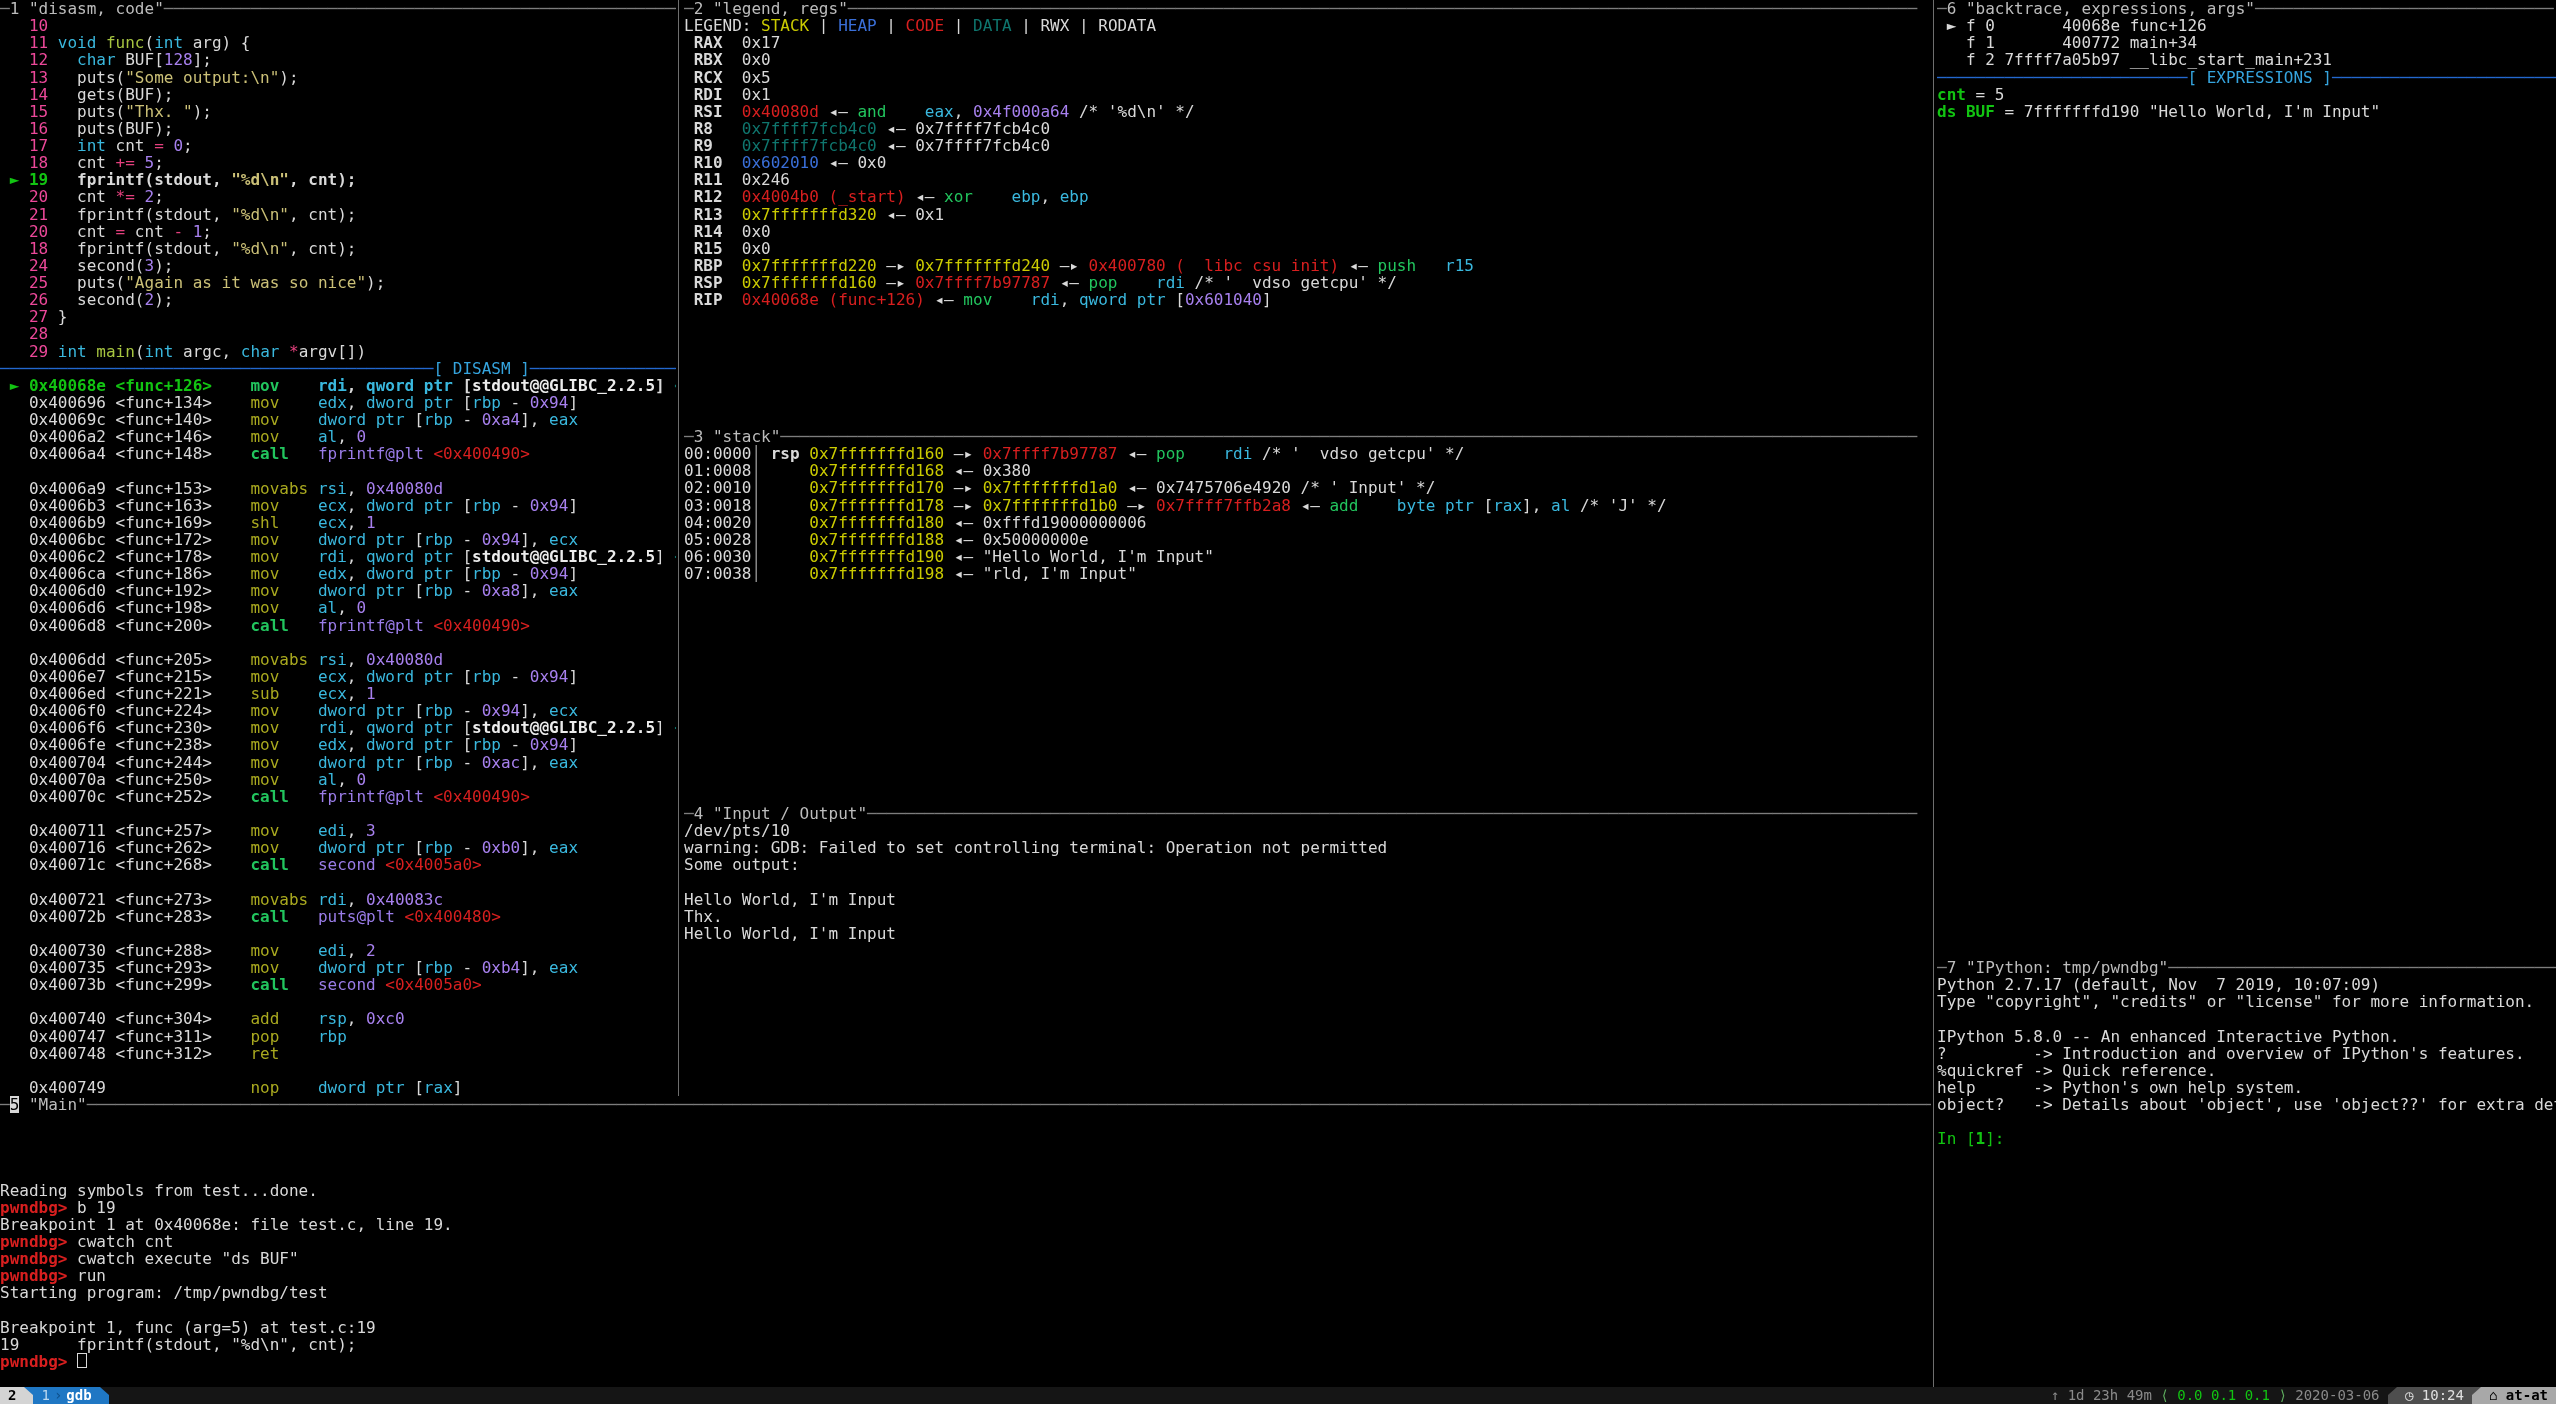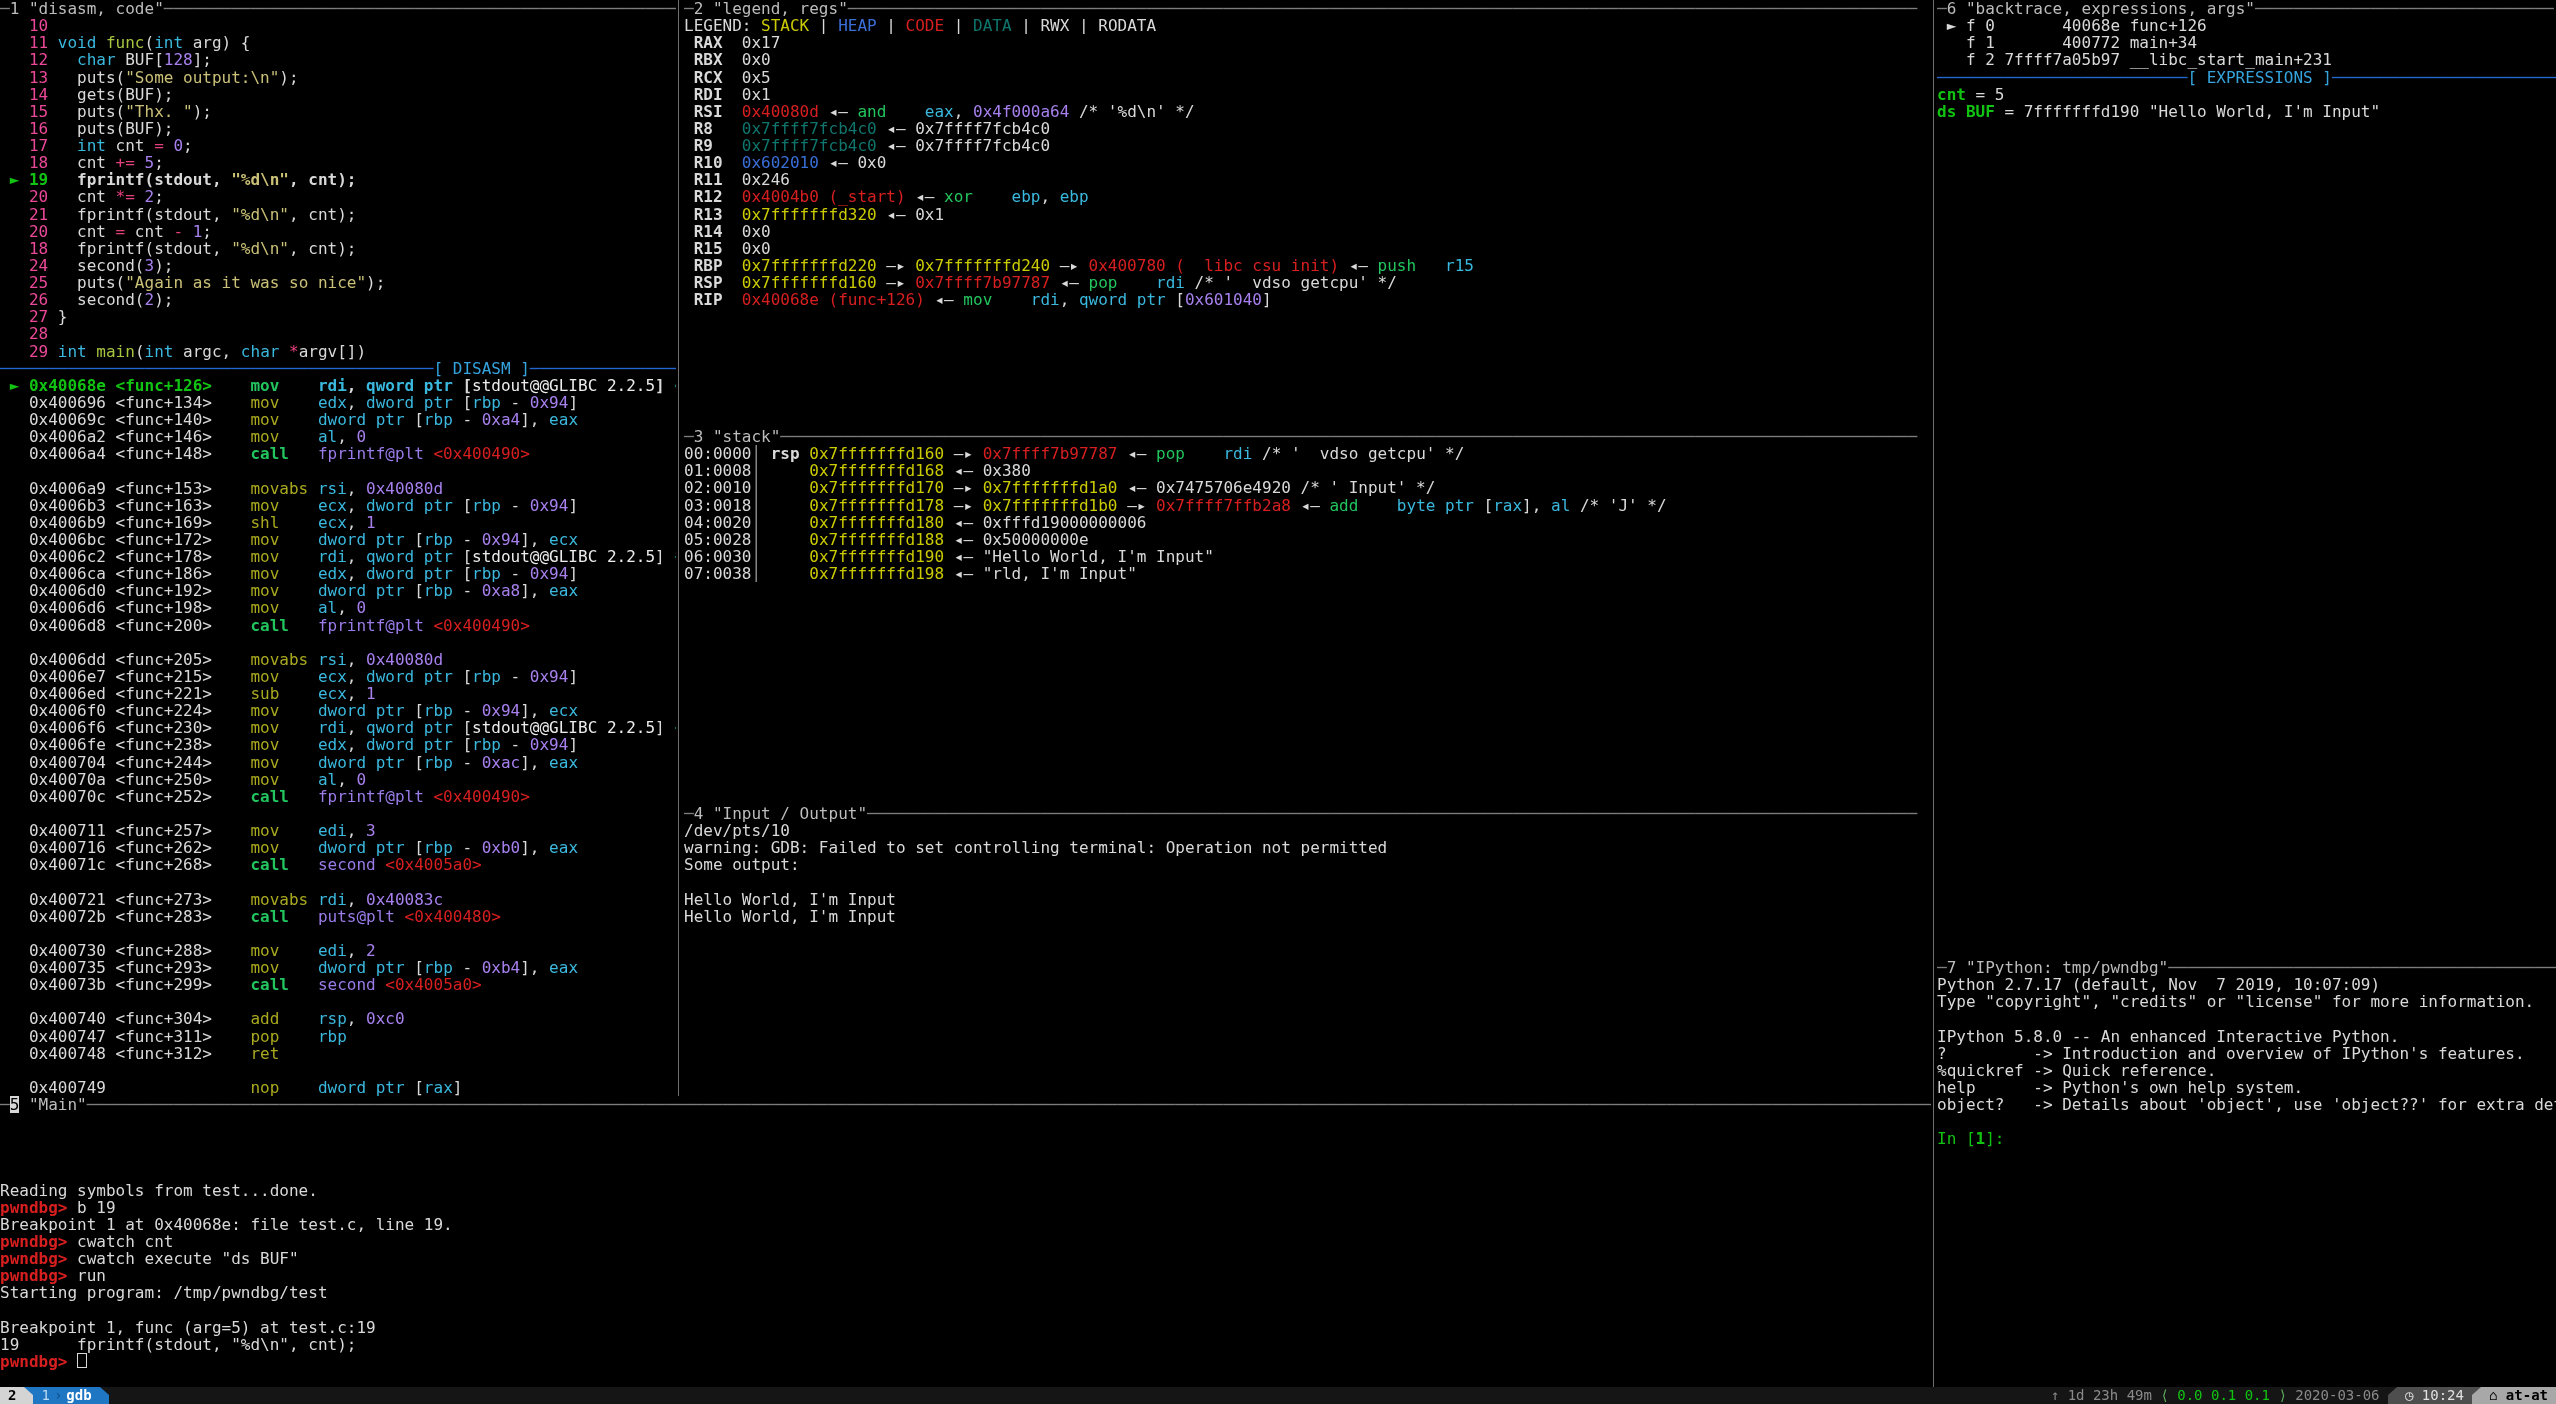--- a/index.html
+++ b/index.html
@@ -7,21 +7,21 @@
     font-family:"DejaVu Sans Mono","DejaVu Sans",monospace;font-size:16px;color:#d9d9d9;
     font-variant-ligatures:none;}
   .pane{position:absolute;overflow:hidden;}
   .row{height:17.125px;line-height:17.125px;white-space:pre;overflow:hidden;}
   .vdiv{position:absolute;width:1px;background:#6e6e6e;}
   
   .w{color:#d9d9d9}.gy{color:#9e9e9e}.ln{color:#ec4899}
   .kw{color:#3ab8de}.fn{color:#a6c440}.st{color:#cbc077}.nu{color:#a780ee}.op{color:#e4407e}
   .grn{color:#12c412}.mn{color:#a9a91f}.cl{color:#22c55e}.mg{color:#0f766e}.rd{color:#d81f1f}
   .vi{color:#9a7ce8}.bl{color:#3a6fd8}.sy{color:#cbcb00}
-  .sym{color:#ececec;font-weight:400}
+  .sym{color:#ececec;font-weight:700}
   .hl{color:#7d7d7d}.ht{color:#bcbcbc}
   .bs{color:#2368cf}.bst{color:#35a4de}
   .rev{background:#d8d8d8;color:#000}
   .b{font-weight:700}.u{}
   .cur{display:inline-block;width:8px;height:13px;border:1px solid #d9d9d9;vertical-align:-1px}
   
   #statusbar{position:absolute;left:0;top:1387px;width:2556px;height:17px;background:#151515;
     display:flex;align-items:stretch;font-size:14px;line-height:17px;}
   .sb-seg{display:flex;align-items:center;padding:0 8px;white-space:pre;}
   .sb-session{background:#d4d4d4;color:#000;font-weight:700;}
@@ -145,20 +145,21 @@
       <div class="row"><span class="w">07:0038</span><span class="gy">│</span><span class="w">     </span><span class="sy">0x7fffffffd198</span><span class="w"> ◂— "rld, I'm Input"</span></div>
     </div>
 
   <div class="pane" style="left:684px;top:805px;width:1247px;height:291px">
       <div class="row"><span class="hl">─</span><span class="ht">4 "Input / Output"</span><span class="hl">─────────────────────────────────────────────────────────────────────────────────────────────────────────────</span></div>
       <div class="row"><span class="w">/dev/pts/10</span></div>
       <div class="row"><span class="w">warning: GDB: Failed to set controlling terminal: Operation not permitted</span></div>
       <div class="row"><span class="w">Some output:</span></div>
       <div class="row"></div>
       <div class="row"><span class="w">Hello World, I'm Input</span></div>
+      <div class="row"><span class="w">Thx. </span></div>
       <div class="row"><span class="w">Hello World, I'm Input</span></div>
     </div>
 
   <div class="vdiv" style="left:1933px;top:0;height:1387px"></div>
 
   <div class="pane" style="left:1937px;top:0;width:619px;height:959px">
       <div class="row"><span class="hl">─</span><span class="ht">6 "backtrace, expressions, args"</span><span class="hl">───────────────────────────────</span></div>
       <div class="row"><span class="w"> ► f 0       40068e func+126</span></div>
       <div class="row"><span class="w">   f 1       400772 main+34</span></div>
       <div class="row"><span class="w">   f 2 7ffff7a05b97 __libc_start_main+231</span></div>

